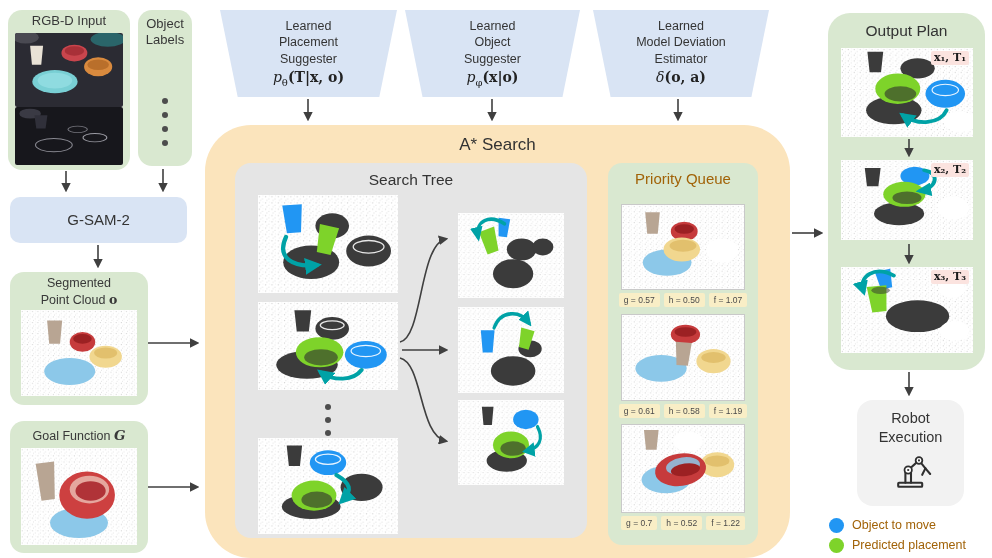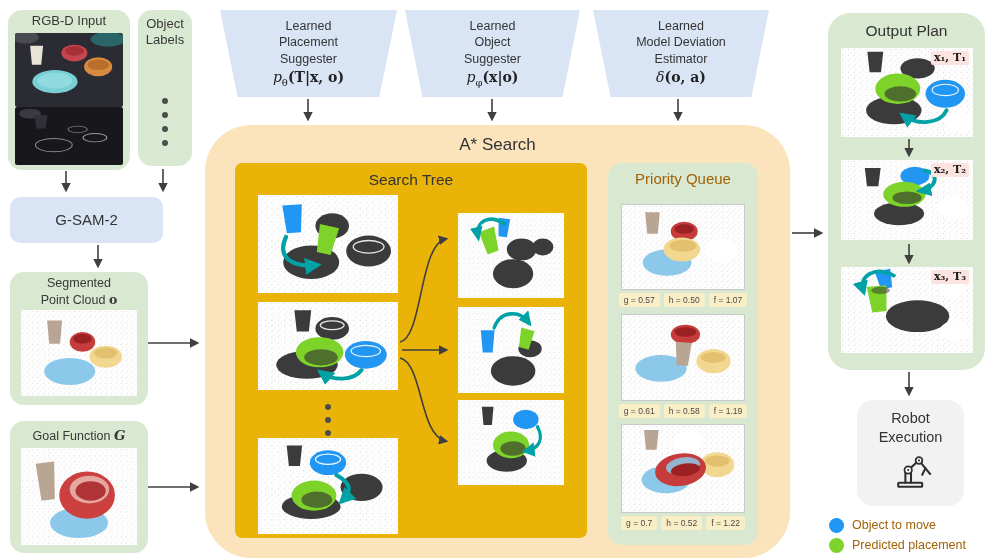--- a/index.html
+++ b/index.html
@@ -87,21 +87,21 @@
     <span>Labels</span>
   </div>
   <div class="dotcol" style="left:0;width:100%;top:88px">
     <span class="dot"></span>
       <span class="dot"></span>
       <span class="dot"></span>
       <span class="dot"></span>
   </div>
 </div>
 
-<div class="panel b" style="left:10px;top:197px;width:153px;height:46px;border-radius:10px;line-height:46px;text-align:center;font-size:15px;color:#343434">G-SAM-2</div>
+<div class="panel b" style="left:10px;top:197px;width:177px;height:46px;border-radius:10px;line-height:46px;text-align:center;font-size:15px;color:#343434">G-SAM-2</div>
 
 <div class="panel g" style="left:10px;top:272px;width:138px;height:133px">
   <div class="ptitle" style="font-size:12.5px;line-height:1.25;margin-top:4px">
     <span>Segmented</span><br>
     <span>Point Cloud</span>
     <b class="seriftxt">o</b>
   </div>
   <svg class="scene" style="left:11px;top:38px;width:116px;height:86px" viewBox="0 0 100 70" preserveAspectRatio="none">
       <defs>
         <pattern id="spk2" width="4.5" height="4.5" patternUnits="userSpaceOnUse">
@@ -169,21 +169,21 @@
 <div class="trap" style="left:593px;top:10px;width:176px;height:87px">
   <span>Learned</span><br>
   <span>Model Deviation</span><br>
   <span>Estimator</span>
   <div class="formula"><span class="fb">δ</span><sub></sub><span class="fa">(o, a)</span></div>
 </div>
 
 <div class="abs" style="left:205px;top:125px;width:585px;height:433px;background:#fbe4bc;border-radius:46px">
   <div class="ptitle" style="font-size:17px;margin-top:10px;color:#333">A* Search</div>
 
-  <div class="abs" style="left:30px;top:38px;width:352px;height:375px;background:#eab308;border-radius:7px">
+  <div class="abs" style="left:30px;top:38px;width:352px;height:375px;background:#e5e5e5;border-radius:16px">
     <div class="ptitle" style="font-size:15.5px;margin-top:8px;color:#333">Search Tree</div>
     <svg class="scene" style="left:23px;top:32px;width:140px;height:98px" viewBox="0 0 100 70" preserveAspectRatio="none">
         <defs>
           <pattern id="spk4" width="4.5" height="4.5" patternUnits="userSpaceOnUse">
             <rect width="4.5" height="4.5" fill="#ffffff"></rect>
             <circle cx="1" cy="1.2" r="0.45" fill="#c9c9c9"></circle>
             <circle cx="3.2" cy="2.8" r="0.4" fill="#dadada"></circle>
             <circle cx="1.9" cy="3.9" r="0.32" fill="#c2c2c2"></circle>
             <circle cx="3.6" cy="0.7" r="0.3" fill="#e0e0e0"></circle>
           </pattern>

